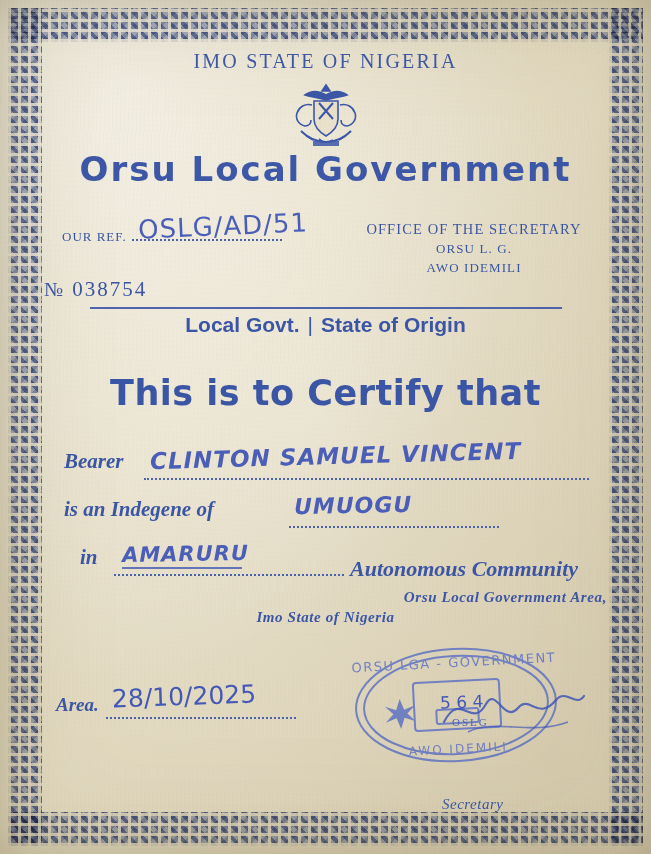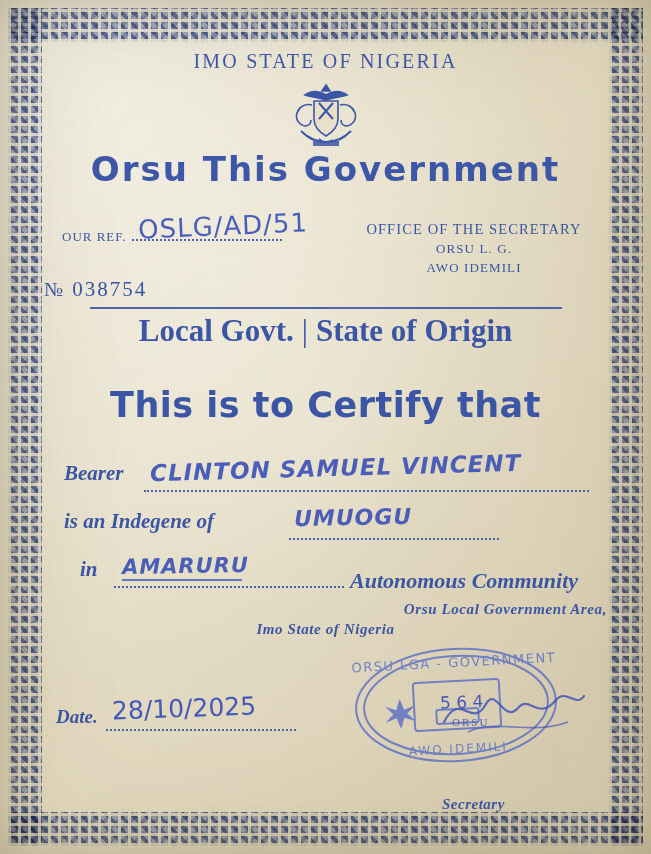--- a/index.html
+++ b/index.html
@@ -159,22 +159,22 @@
     height: 2px;
     background: #3c56a8;
     margin: 5px auto 4px auto;
     opacity: 0.9;
   }
   #cert-title-2-row {
     display: flex;
     justify-content: center;
     align-items: baseline;
     gap: 8px;
-    font-size: 31px;
-    font-family: Liberation Serif, serif;
+    font-size: 21px;
+    font-family: Liberation Sans, sans-serif;
     font-weight: 700;
   }
   #cert-sep { font-weight: 400; }
 
   #certify-line {
     margin-top: 36px;
     font-size: 35px;
     font-family: "DejaVu Sans", sans-serif;
     font-weight: 700;
     letter-spacing: 0.5px;
@@ -296,21 +296,21 @@
     opacity: 0.85;
     pointer-events: none;
   }
 
   #secretary-label {
     position: absolute;
     left: 398px;
     top: 752px;
     font-size: 15px;
     font-style: italic;
-    font-weight: 700;
+    font-weight: 400;
     letter-spacing: 0.5px;
   }
   #stamp-date-word {
     position: absolute;
     left: 452px;
     top: 716px;
     font-size: 11px;
     letter-spacing: 2px;
     color: #4d63b4;
   }
@@ -353,21 +353,21 @@
           <path d="M29 26 C22 24 16 28 14 34 C12 40 16 46 22 47 C26 47 28 44 28 41"></path>
           <path d="M57 26 C64 24 70 28 72 34 C74 40 70 46 64 47 C60 47 58 44 58 41"></path>
 
           <path d="M18 52 C26 60 36 63 43 63 C50 63 60 60 68 52" stroke-width="2"></path>
           <path d="M24 57 L30 61 M36 60 L40 63 M46 63 L50 61 M56 61 L62 57"></path>
         </g>
         <rect x="30" y="62" width="26" height="5" fill="#3c56a8" opacity="0.85"></rect>
       </svg>
     </div>
 
-    <div id="lg-title">Orsu This Government</div>
+    <div id="lg-title">Orsu Local Government</div>
 
     <div id="ref-row">
       <span id="ref-label">OUR REF.</span>
       <span id="ref-dots"></span>
       <span id="ref-value" class="hand">OSLG/AD/51</span>
 
       <div id="office-block">
         <div id="office-line1">OFFICE OF THE SECRETARY</div>
         <div id="office-line2">ORSU L. G.</div>
         <div id="office-line3">AWO IDEMILI</div>
@@ -405,21 +405,21 @@
       <span class="dots" id="community-dots"></span>
       <span class="hand" id="community-value">AMARURU</span>
       <span id="community-strike"></span>
       <span id="community-label">Autonomous Community</span>
     </div>
 
     <div id="area-line">Orsu Local Government Area,</div>
     <div id="state-line">Imo State of Nigeria</div>
 
     <div id="date-row">
-      <span id="date-label">Date.</span>
+      <span id="date-label">Area.</span>
       <span id="date-dots"></span>
       <span id="date-value">28/10/2025</span>
     </div>
 
     <div id="secretary-label">Secretary</div>
   </div>
 
   <div id="stamp">
     <svg width="212" height="120" viewBox="0 0 212 120">
       <g fill="none" stroke="#5a6fc4" stroke-width="2">
@@ -437,17 +437,17 @@
   </div>
 
   <div id="sig-scribble">
     <svg width="150" height="60" viewBox="0 0 150 60">
       <path d="M6 40 C22 8 34 48 48 22 C58 4 66 42 80 26 C92 12 100 40 118 18 C128 6 138 26 146 14" fill="none" stroke="#4257b8" stroke-width="2.2" stroke-linecap="round"></path>
       <path d="M30 50 C58 36 92 54 130 40" fill="none" stroke="#4257b8" stroke-width="1.6" opacity="0.8"></path>
     </svg>
   </div>
 
   <div id="stamp-date-value">5 6 4</div>
-  <div id="stamp-date-word">ORSU</div>
+  <div id="stamp-date-word">OSLG</div>
 
   <div id="paper-noise"></div>
   <div id="edge-shade"></div>
 </div>
 
 </body></html>

